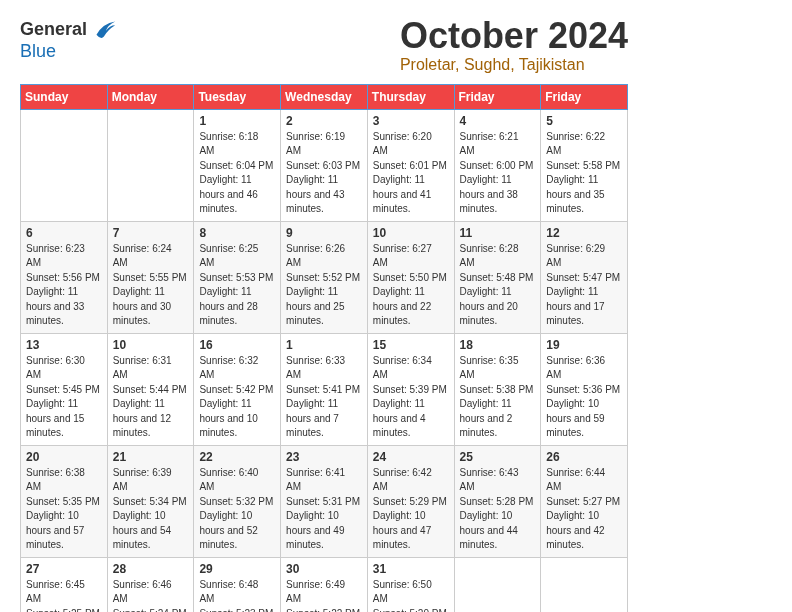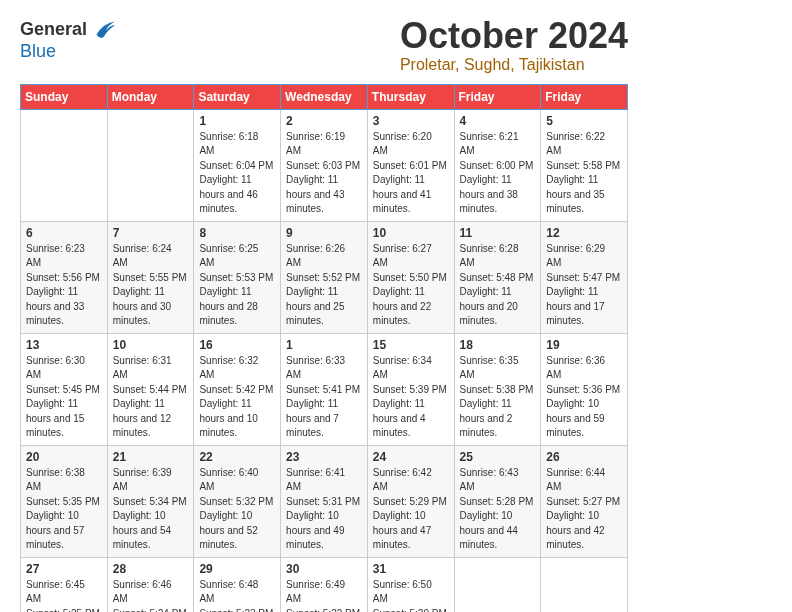--- a/index.html
+++ b/index.html
@@ -119,21 +119,21 @@
       <div class="month-title">October 2024</div>
       <div class="location">Proletar, Sughd, Tajikistan</div>
     </div>
   </div>
 
   <table class="calendar">
     <thead>
       <tr>
       <th>Sunday</th>
           <th>Monday</th>
-          <th>Saturday</th>
+          <th>Tuesday</th>
           <th>Wednesday</th>
           <th>Thursday</th>
           <th>Friday</th>
           <th>Friday</th>
         </tr>
     </thead>
     <tbody id="calendar-body">
     <tr>
           <td class="empty-cell"></td>
           <td class="empty-cell"></td>

